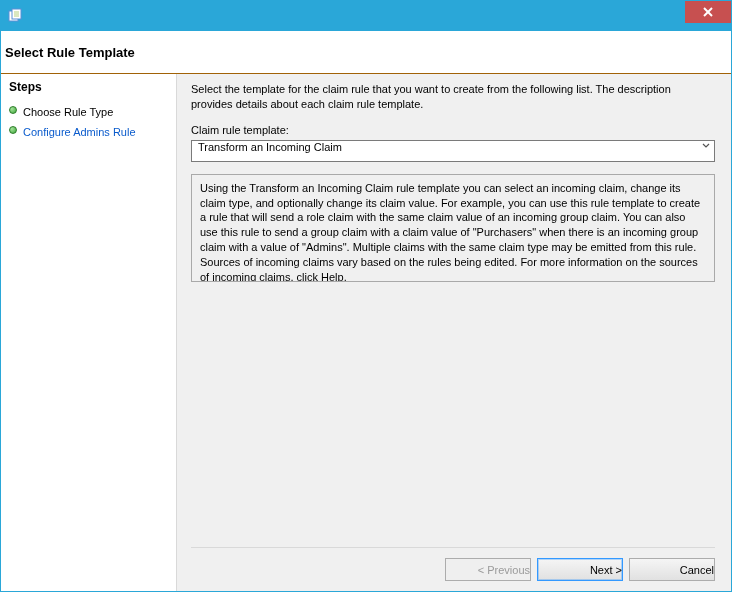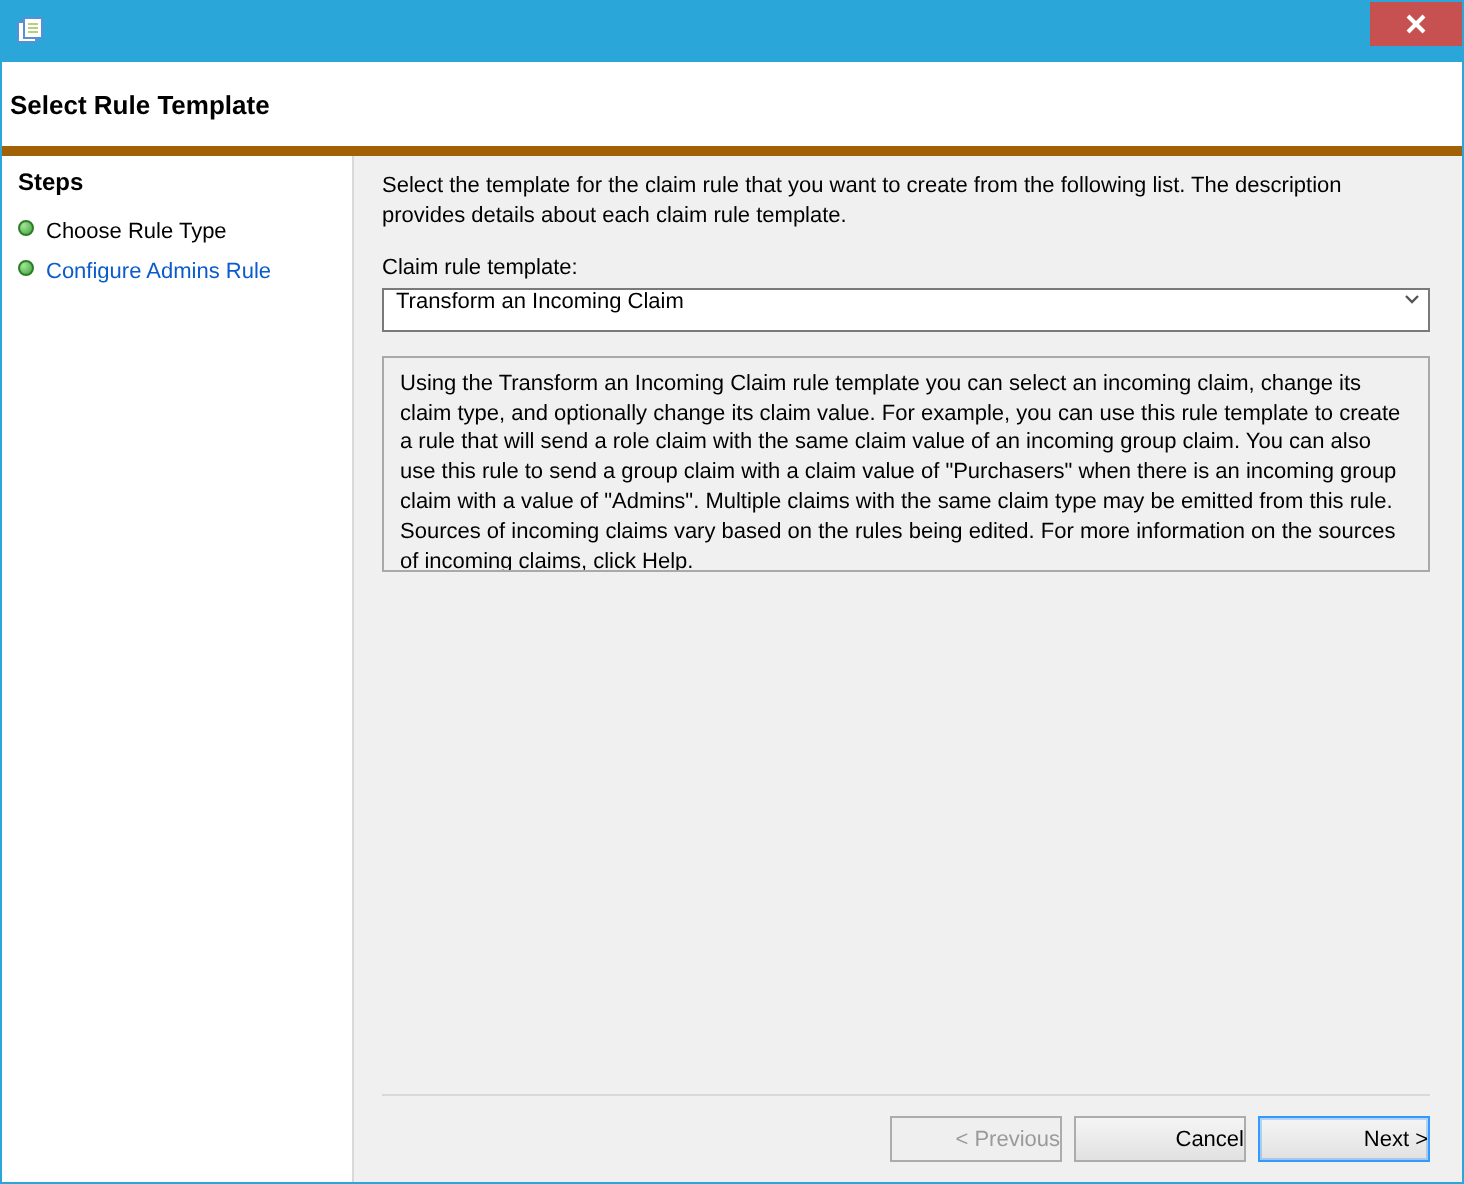--- a/index.html
+++ b/index.html
@@ -71,21 +71,21 @@
     }
     .header-band h1 {
       font-size: 13px;
       font-weight: bold;
       color: #000;
     }
     .body {
       flex: 1;
       display: flex;
       background: #f9a8d4;
-      border-top: 5px solid #a16207;
+      border-top: 1px solid #a16207;
       overflow: hidden;
     }
     .sidebar {
       width: 176px;
       background: #fff;
       border-right: 1px solid #d9d9d9;
       padding: 6px 8px;
     }
     .sidebar .steps-label {
       font-size: 12px;
@@ -240,22 +240,22 @@
       </div>
 
       <div class="desc-box">
         <span>Using the Transform an Incoming Claim rule template you can select an incoming claim, change its claim type, and optionally change its claim value.  For example, you can use this rule template to create a rule that will send a role claim with the same claim value of an incoming group claim.  You can also use this rule to send a group claim with a claim value of "Purchasers" when there is an incoming group claim with a value of "Admins".  Multiple claims with the same claim type may be emitted from this rule.  Sources of incoming claims vary based on the rules being edited.  For more information on the sources of incoming claims, click Help.</span>
       </div>
 
       <div class="footer">
         <div class="btn disabled">
           <span>&lt; Previous</span>
         </div>
+        <div class="btn default">
+          <span>Next &gt;</span>
+        </div>
         <div class="btn">
           <span>Cancel</span>
         </div>
-        <div class="btn default">
-          <span>Next &gt;</span>
-        </div>
       </div>
     </div>
   </div>
 </div>
 
 </body></html>

